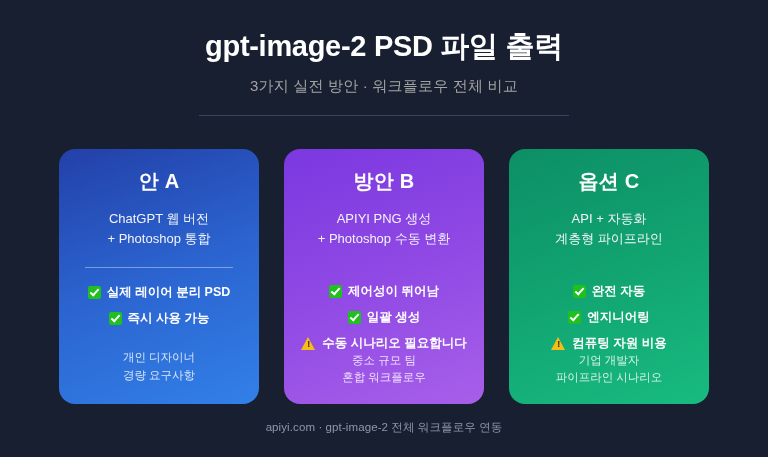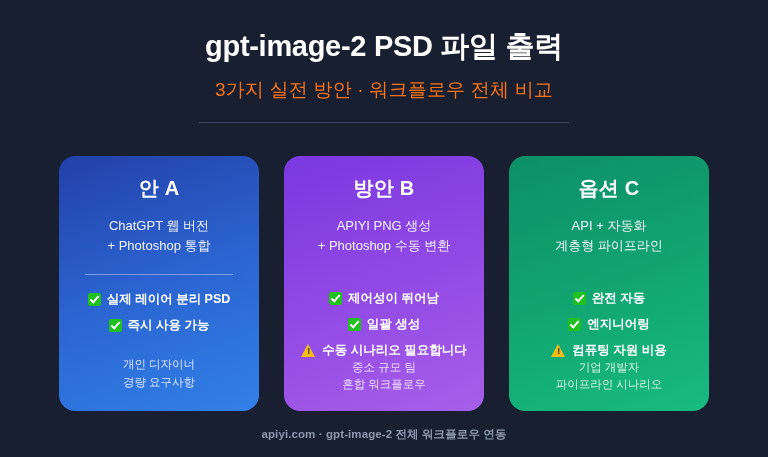--- a/index.html
+++ b/index.html
@@ -32,22 +32,22 @@
   }
   .title {
     font-size: 29px;
     font-weight: bold;
     color: #ffffff;
     letter-spacing: -0.3px;
     line-height: 1.2;
     margin: 4px;
   }
   .subtitle {
-    font-size: 19px;
-    color: #f97316;
+    font-size: 15px;
+    color: #a3a3a3;
     margin: 13px 0 0 0;
     font-weight: normal;
     letter-spacing: 0.2px;
   }
   .header-divider {
     width: 370px;
     height: 1px;
     background: #39445c;
     margin: 19px auto 0 auto;
   }
@@ -171,21 +171,20 @@
     padding-bottom: 6px;
   }
 
   
   .footer {
     margin-top: 16px;
     font-size: 11.5px;
     color: #8e98ad;
     text-align: left;
     letter-spacing: 0.1px;
-    font-weight: bold;
   }
 </style>
 </head>
 <body>
 
 <div class="page">
 
   <div class="header">
     <h1 class="title">gpt-image-2 PSD 파일 출력</h1>
     <p class="subtitle">3가지 실전 방안 · 워크플로우 전체 비교</p>

